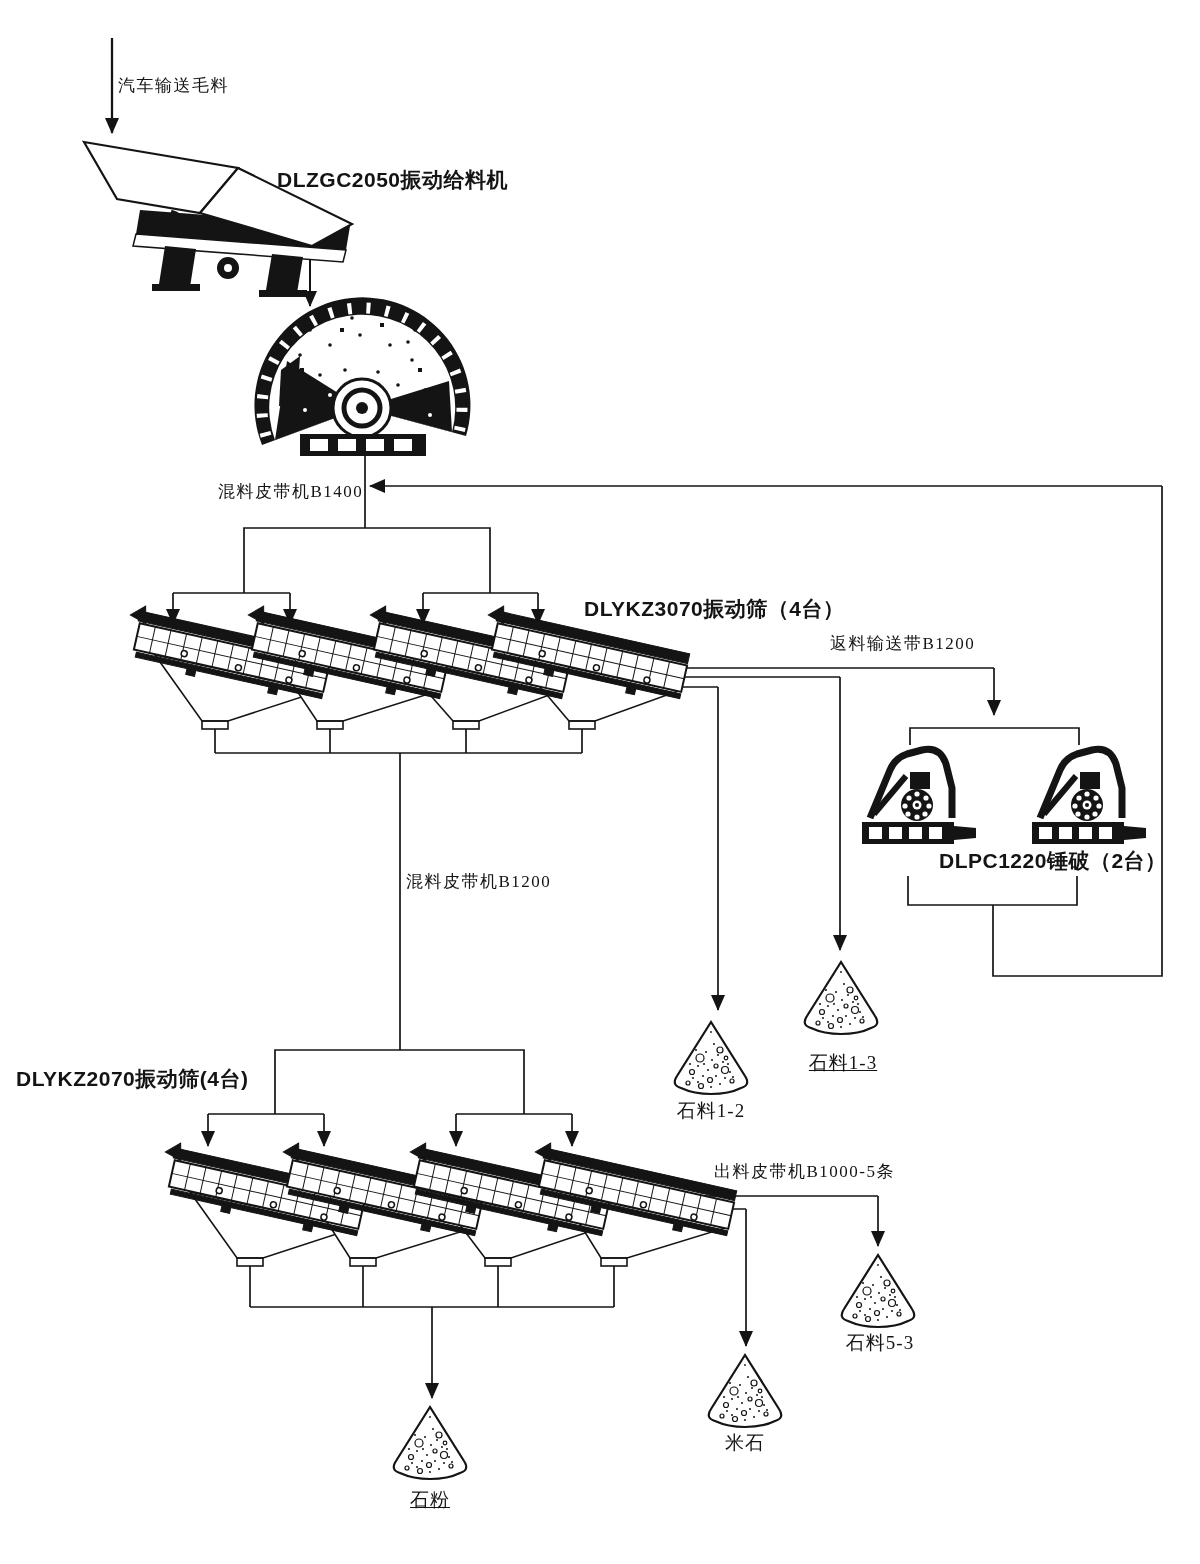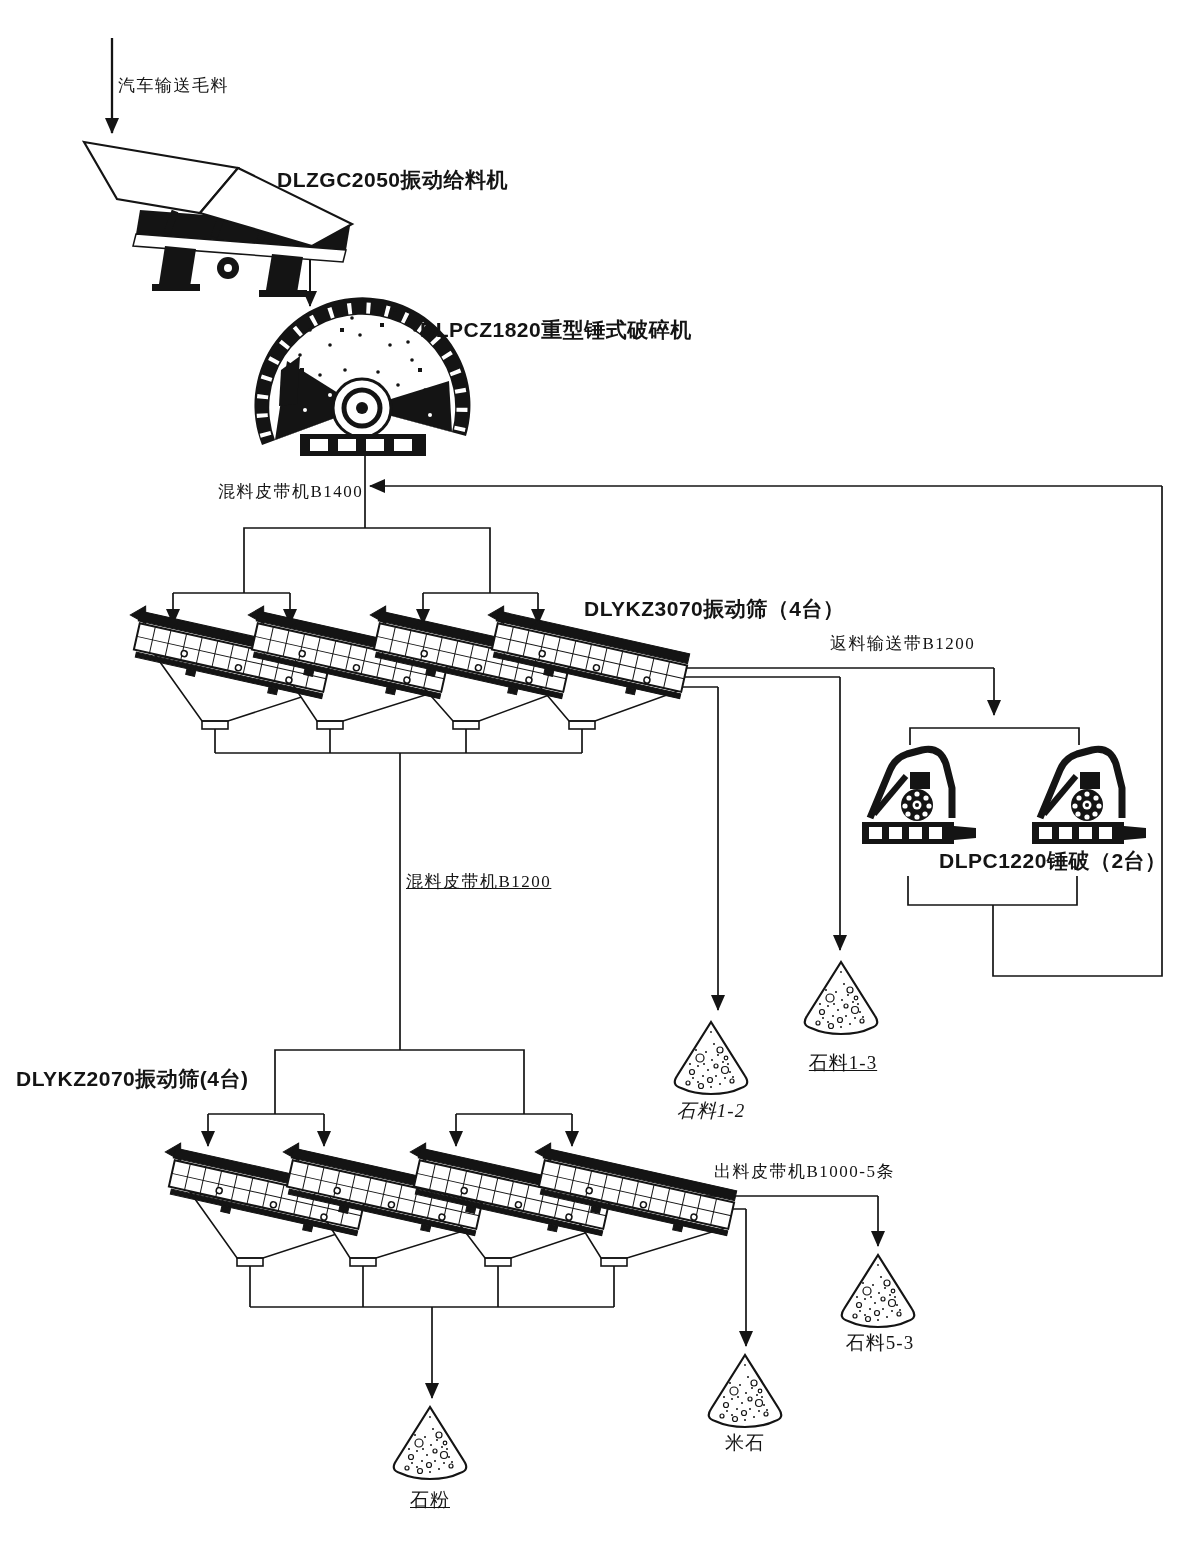--- a/index.html
+++ b/index.html
@@ -280,26 +280,25 @@
 
   <use href="#cone" transform="translate(668,1020)"></use>
   <use href="#cone" transform="translate(798,960)"></use>
   <use href="#cone" transform="translate(835,1253)"></use>
   <use href="#cone" transform="translate(702,1353)"></use>
   <use href="#cone" transform="translate(387,1405)"></use>
 </svg>
 
   <div class="lbl thin" style="left:118px;top:74px;">汽车输送毛料</div>
   <div class="lbl bold" style="left:245px;top:166px;margin-left:32px;">DLZGC2050振动给料机</div>
-  <div class="lbl bold" style="left:420px;top:316px;">DLPCZ1820重型锤式破碎机</div>
   <div class="lbl thin" style="left:218px;top:480px;">混料皮带机B1400</div>
   <div class="lbl bold" style="left:565px;top:595px;margin-left:19px;">DLYKZ3070振动筛（4台）</div>
   <div class="lbl thin" style="left:830px;top:632px;">返料输送带B1200</div>
   <div class="lbl bold" style="left:895px;top:847px;margin-left:44px;">DLPC1220锤破（2台）</div>
-  <div class="lbl thin" style="left:406px;top:870px;text-decoration:underline;">混料皮带机B1200</div>
+  <div class="lbl thin" style="left:406px;top:870px;">混料皮带机B1200</div>
   <div class="lbl bold" style="left:16px;top:1065px;">DLYKZ2070振动筛(4台)</div>
   <div class="lbl thin" style="left:714px;top:1160px;">出料皮带机B1000-5条</div>
-  <div class="lbl pile" style="left:711px;top:1098px;font-style:italic;">石料1-2</div>
+  <div class="lbl pile" style="left:711px;top:1098px;">石料1-2</div>
   <div class="lbl pile" style="left:843px;top:1050px;text-decoration:underline;">石料1-3</div>
   <div class="lbl pile" style="left:880px;top:1330px;">石料5-3</div>
   <div class="lbl pile" style="left:745px;top:1430px;">米石</div>
   <div class="lbl pile" style="left:430px;top:1487px;text-decoration:underline;">石粉</div>
 </div>
 
 </body></html>

